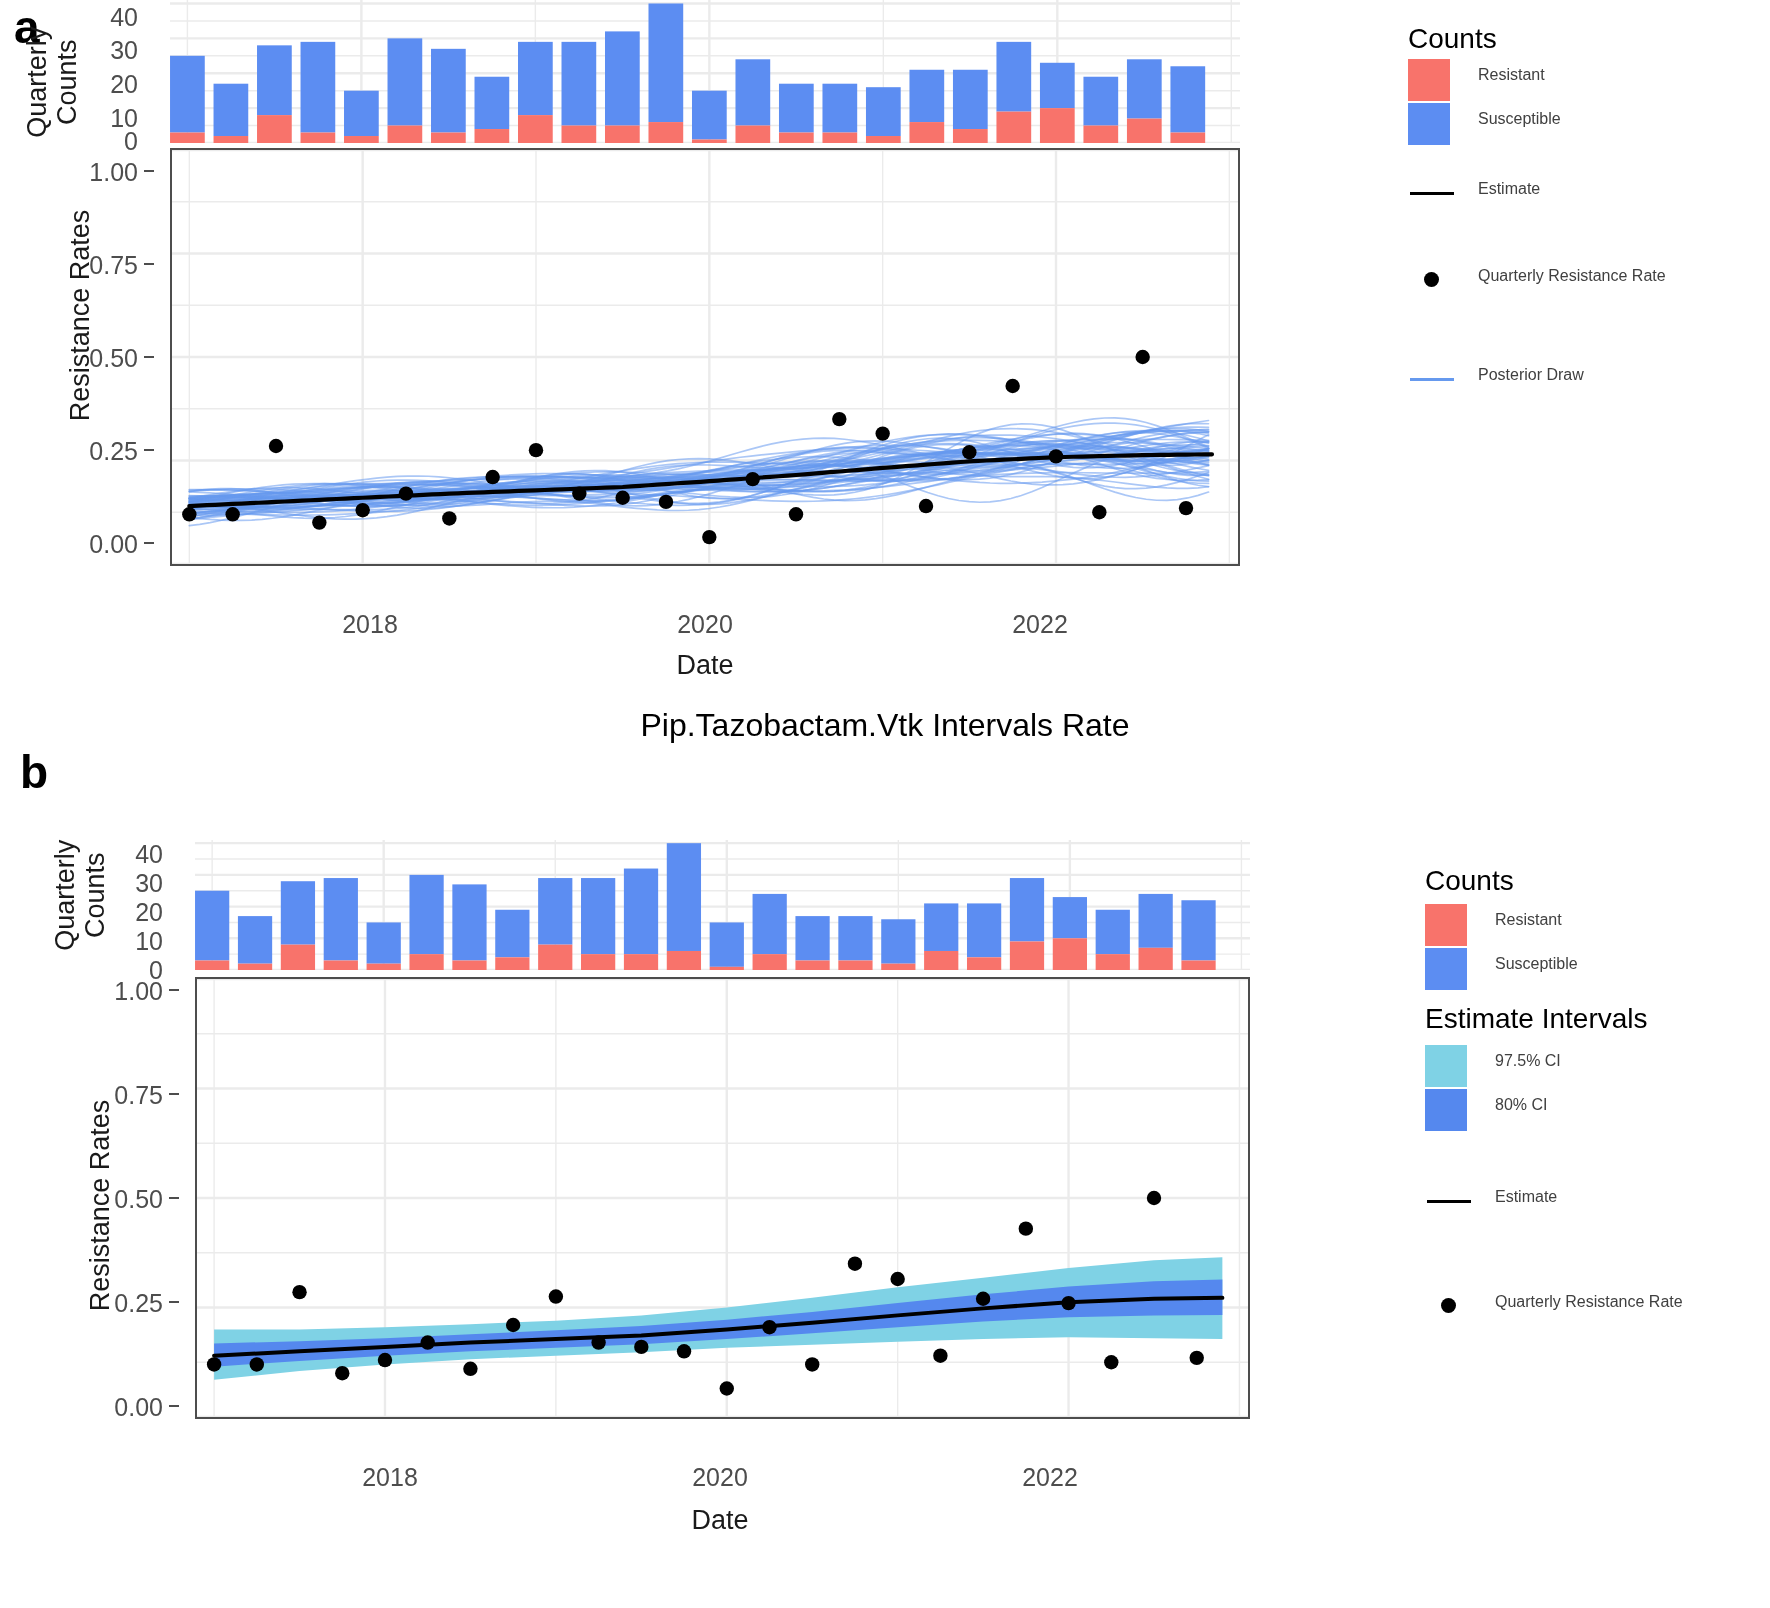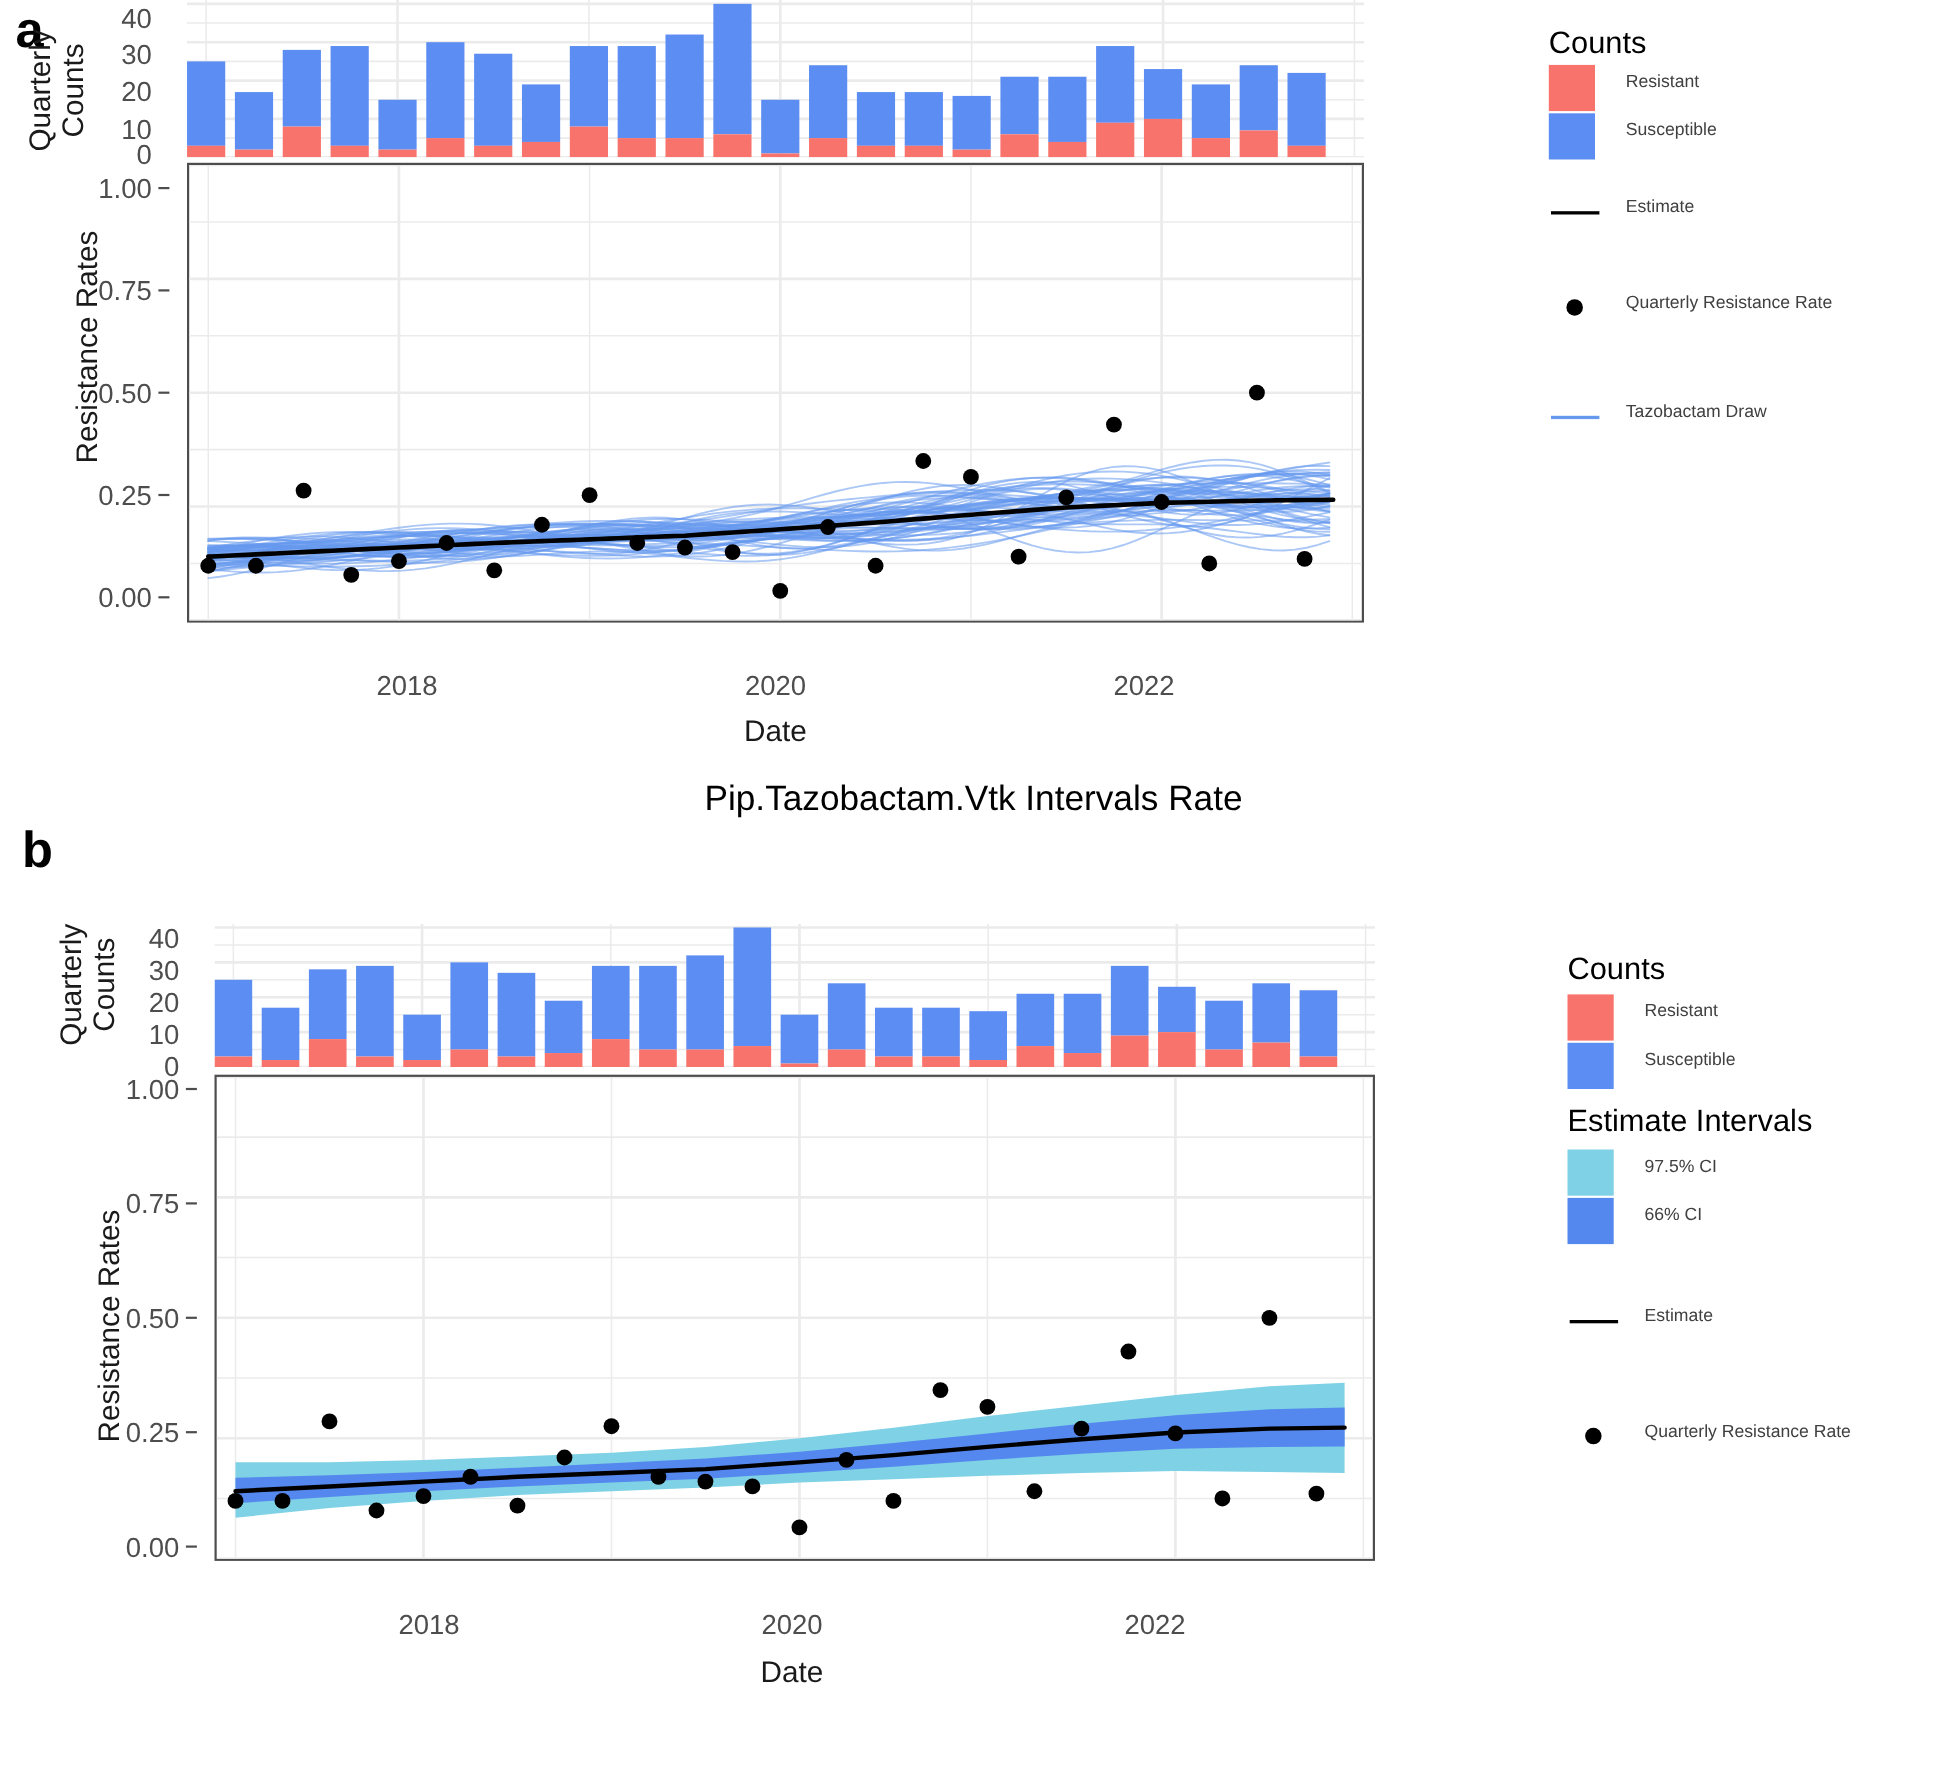--- a/index.html
+++ b/index.html
@@ -244,21 +244,21 @@
   <div class="legend-key" style="left:1408px;top:103px;width:42px;height:42px;background:#5C8DF2;"></div>
   <div class="legend-label" style="left:1478px;top:110px;">Susceptible</div>
 
   <div class="legend-key" style="left:1410px;top:192px;width:44px;height:3px;background:#000;"></div>
   <div class="legend-label" style="left:1478px;top:180px;">Estimate</div>
 
   <div class="legend-key" style="left:1424px;top:272px;width:15px;height:15px;border-radius:50%;background:#000;"></div>
   <div class="legend-label" style="left:1478px;top:267px;">Quarterly Resistance Rate</div>
 
   <div class="legend-key" style="left:1410px;top:378px;width:44px;height:3px;background:#6699EE;"></div>
-  <div class="legend-label" style="left:1478px;top:366px;">Tazobactam Draw</div>
+  <div class="legend-label" style="left:1478px;top:366px;">Posterior Draw</div>
 </div>
 
 <div class="fig-title" style="top:707px;">Pip.Tazobactam.Vtk Intervals Rate</div>
 
 <div class="panel" style="top:745px;height:863px;">
 
   <div class="panel-letter" style="left:20px;top:4px;">b</div>
 
   <div style="position:absolute;left:-10px;top:85px;width:180px;height:130px;">
     <div class="rot" style="position:absolute;left:0;top:35px;width:180px;font-size:27px;line-height:1.12;color:#1a1a1a;">
@@ -419,20 +419,20 @@
 
   <div class="legend-key" style="left:1425px;top:203px;width:42px;height:42px;background:#5C8DF2;"></div>
   <div class="legend-label" style="left:1495px;top:210px;">Susceptible</div>
 
   <div class="legend-title" style="left:1425px;top:258px;">Estimate Intervals</div>
 
   <div class="legend-key" style="left:1425px;top:300px;width:42px;height:42px;background:#7FD2E5;"></div>
   <div class="legend-label" style="left:1495px;top:307px;">97.5% CI</div>
 
   <div class="legend-key" style="left:1425px;top:344px;width:42px;height:42px;background:#5588EE;"></div>
-  <div class="legend-label" style="left:1495px;top:351px;">66% CI</div>
+  <div class="legend-label" style="left:1495px;top:351px;">80% CI</div>
 
   <div class="legend-key" style="left:1427px;top:455px;width:44px;height:3px;background:#000;"></div>
   <div class="legend-label" style="left:1495px;top:443px;">Estimate</div>
 
   <div class="legend-key" style="left:1441px;top:553px;width:15px;height:15px;border-radius:50%;background:#000;"></div>
   <div class="legend-label" style="left:1495px;top:548px;">Quarterly Resistance Rate</div>
 </div>
 
 </body></html>

